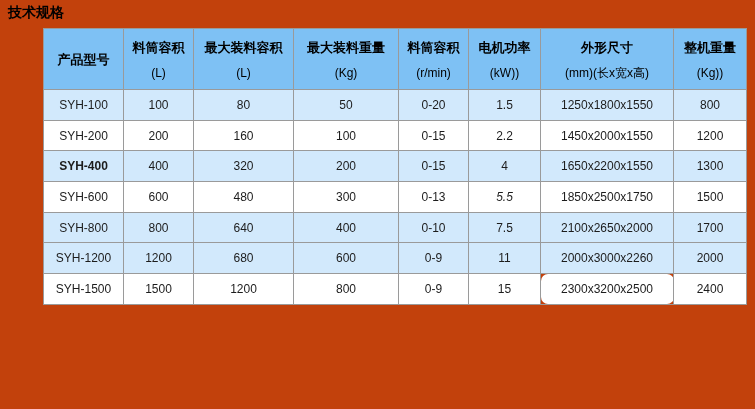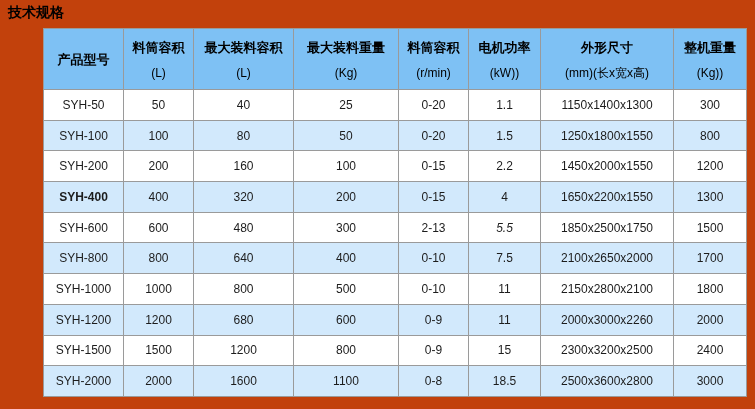--- a/index.html
+++ b/index.html
@@ -103,30 +103,20 @@
             <span class="hdr-unit">(mm)(长x宽x高)</span>
           </th>
           <th style="background: rgb(126, 193, 244);">
             <span class="hdr-label">整机重量</span>
             <span class="hdr-unit">(Kg))</span>
           </th>
         </tr>
     </thead>
     <tbody>
         <tr>
-          <td style="background: rgb(255, 255, 255);">SYH-50</td>
-          <td style="background: rgb(255, 255, 255);">50</td>
-          <td style="background: rgb(255, 255, 255);">40</td>
-          <td style="background: rgb(255, 255, 255);">25</td>
-          <td style="background: rgb(255, 255, 255);">0-20</td>
-          <td style="background: rgb(255, 255, 255);">1.1</td>
-          <td style="background: rgb(255, 255, 255);">1150x1400x1300</td>
-          <td style="background: rgb(255, 255, 255);">300</td>
-        </tr>
-        <tr>
           <td style="background: rgb(210, 233, 252);">SYH-100</td>
           <td style="background: rgb(210, 233, 252);">100</td>
           <td style="background: rgb(210, 233, 252);">80</td>
           <td style="background: rgb(210, 233, 252);">50</td>
           <td style="background: rgb(210, 233, 252);">0-20</td>
           <td style="background: rgb(210, 233, 252);">1.5</td>
           <td style="background: rgb(210, 233, 252);">1250x1800x1550</td>
           <td style="background: rgb(210, 233, 252);">800</td>
         </tr>
         <tr>
@@ -147,70 +137,50 @@
           <td style="background: rgb(210, 233, 252);">0-15</td>
           <td style="background: rgb(210, 233, 252);">4</td>
           <td style="background: rgb(210, 233, 252);">1650x2200x1550</td>
           <td style="background: rgb(210, 233, 252);">1300</td>
         </tr>
         <tr>
           <td style="background: rgb(255, 255, 255);">SYH-600</td>
           <td style="background: rgb(255, 255, 255);">600</td>
           <td style="background: rgb(255, 255, 255);">480</td>
           <td style="background: rgb(255, 255, 255);">300</td>
-          <td style="background: rgb(255, 255, 255);">2-13</td>
+          <td style="background: rgb(255, 255, 255);">0-13</td>
           <td style="background: rgb(255, 255, 255); font-style: italic;">5.5</td>
           <td style="background: rgb(255, 255, 255);">1850x2500x1750</td>
           <td style="background: rgb(255, 255, 255);">1500</td>
         </tr>
         <tr>
           <td style="background: rgb(210, 233, 252);">SYH-800</td>
           <td style="background: rgb(210, 233, 252);">800</td>
           <td style="background: rgb(210, 233, 252);">640</td>
           <td style="background: rgb(210, 233, 252);">400</td>
           <td style="background: rgb(210, 233, 252);">0-10</td>
           <td style="background: rgb(210, 233, 252); text-align: center;">7.5</td>
           <td style="background: rgb(210, 233, 252);">2100x2650x2000</td>
           <td style="background: rgb(210, 233, 252);">1700</td>
-        </tr>
-        <tr>
-          <td style="background: rgb(255, 255, 255);">SYH-1000</td>
-          <td style="background: rgb(255, 255, 255);">1000</td>
-          <td style="background: rgb(255, 255, 255);">800</td>
-          <td style="background: rgb(255, 255, 255);">500</td>
-          <td style="background: rgb(255, 255, 255);">0-10</td>
-          <td style="background: rgb(255, 255, 255);">11</td>
-          <td style="background: rgb(255, 255, 255);">2150x2800x2100</td>
-          <td style="background: rgb(255, 255, 255);">1800</td>
         </tr>
         <tr>
           <td style="background: rgb(210, 233, 252);">SYH-1200</td>
           <td style="background: rgb(210, 233, 252);">1200</td>
           <td style="background: rgb(210, 233, 252);">680</td>
           <td style="background: rgb(210, 233, 252);">600</td>
           <td style="background: rgb(210, 233, 252);">0-9</td>
           <td style="background: rgb(210, 233, 252);">11</td>
           <td style="background: rgb(210, 233, 252);">2000x3000x2260</td>
           <td style="background: rgb(210, 233, 252);">2000</td>
         </tr>
         <tr>
           <td style="background: rgb(255, 255, 255);">SYH-1500</td>
           <td style="background: rgb(255, 255, 255);">1500</td>
           <td style="background: rgb(255, 255, 255);">1200</td>
           <td style="background: rgb(255, 255, 255);">800</td>
           <td style="background: rgb(255, 255, 255);">0-9</td>
           <td style="background: rgb(255, 255, 255);">15</td>
-          <td style="background: rgb(255, 255, 255);">2300x3200x2500</td>
+          <td style="background: rgb(255, 255, 255); border-radius: 7px;">2300x3200x2500</td>
           <td style="background: rgb(255, 255, 255);">2400</td>
-        </tr>
-        <tr>
-          <td style="background: rgb(210, 233, 252);">SYH-2000</td>
-          <td style="background: rgb(210, 233, 252);">2000</td>
-          <td style="background: rgb(210, 233, 252);">1600</td>
-          <td style="background: rgb(210, 233, 252);">1100</td>
-          <td style="background: rgb(210, 233, 252);">0-8</td>
-          <td style="background: rgb(210, 233, 252);">18.5</td>
-          <td style="background: rgb(210, 233, 252);">2500x3600x2800</td>
-          <td style="background: rgb(210, 233, 252);">3000</td>
         </tr>
       </tbody>
   </table>
 </div>
 
 </body></html>

